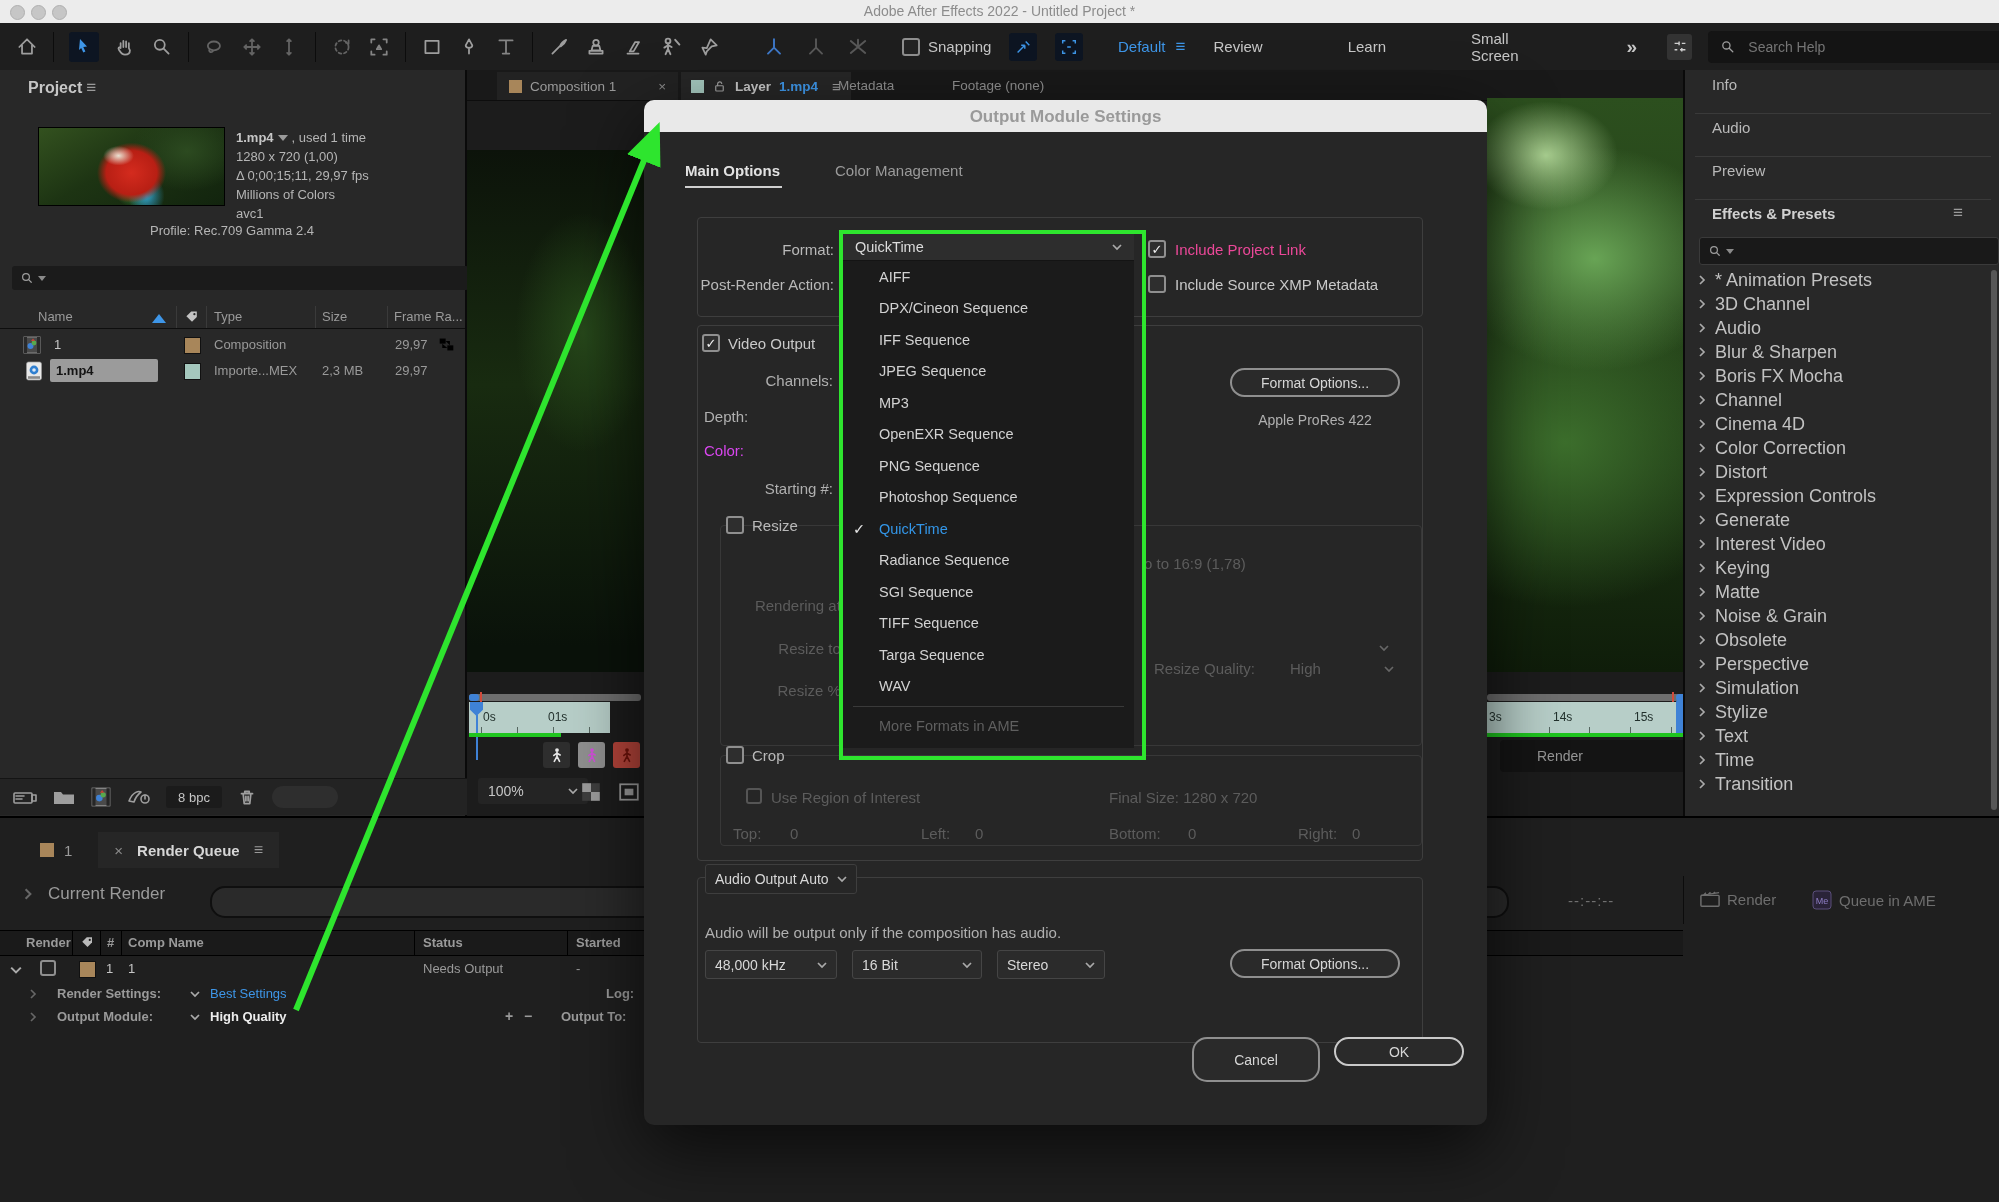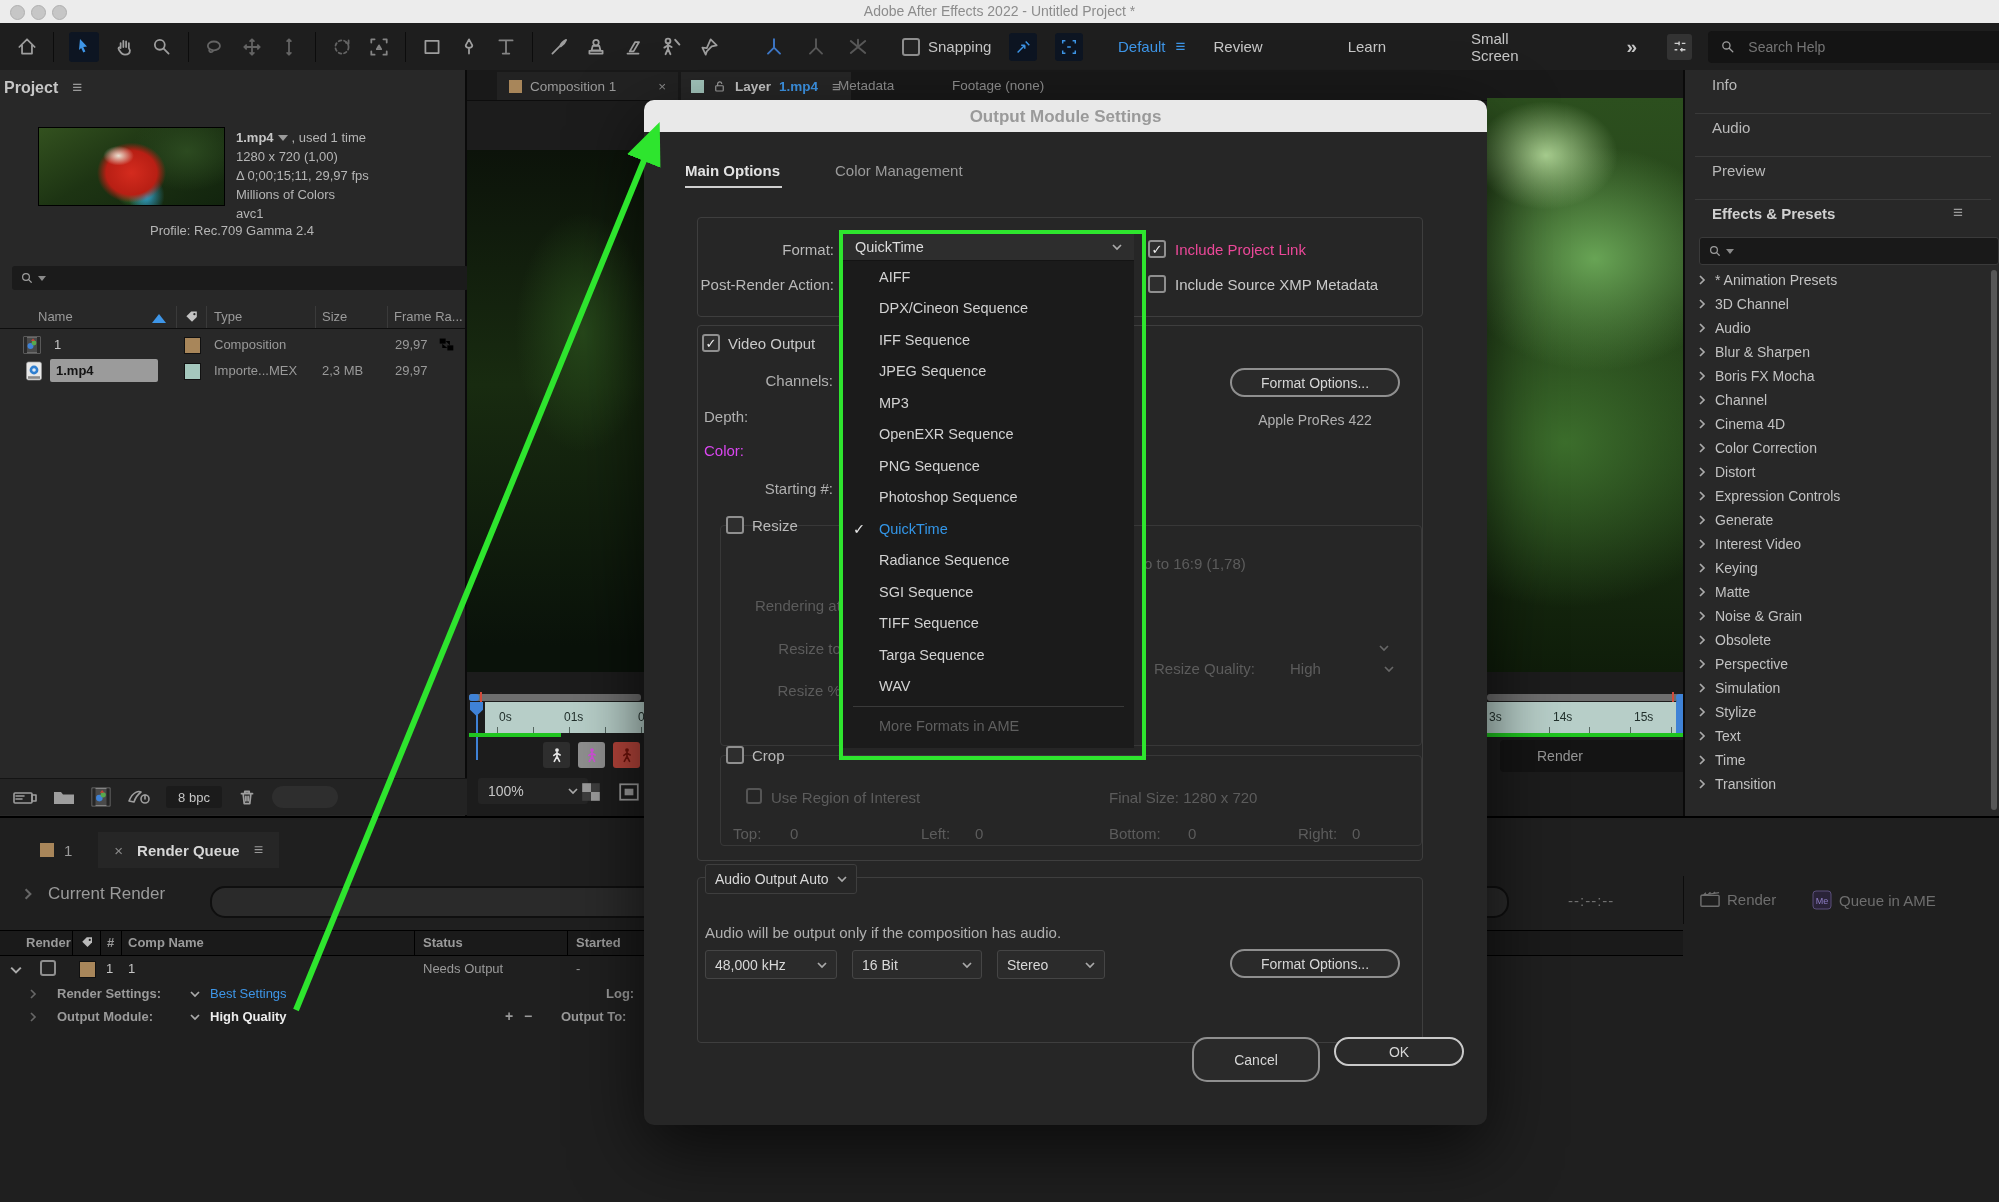--- a/index.html
+++ b/index.html
@@ -30,21 +30,21 @@
   .chev path{fill:none;stroke:#aaa;stroke-width:1.7}
   .chev.r{transform:rotate(-90deg)}
   .chev.dim path{stroke:#666}
   .ic{flex:none}
   .ic path,.ic circle,.ic rect,.ic line,.ic ellipse{fill:none;stroke:#9e9e9e;stroke-width:1.6;stroke-linecap:round;stroke-linejoin:round}
   .tabtxt{font-size:13.5px}
   .ruler{background:#b7cec8;color:#22302c;font-size:12px;overflow:hidden}
   .tick{position:absolute;bottom:0;width:1px;height:6px;background:#54655f}
   .chip{width:27px;height:26px;border-radius:3px;display:flex;align-items:center;justify-content:center}
   .ddi{height:31.5px;display:flex;align-items:center;padding-left:36px;color:#d2d2d2;font-size:14.5px;position:relative}
-  .cat{height:24px;display:flex;align-items:center;gap:8px;padding-left:12px;color:#c2c2c2;font-size:14px}
+  .cat{height:24px;display:flex;align-items:center;gap:8px;padding-left:12px;color:#c2c2c2;font-size:18px}
   .pill-ic{display:flex;align-items:center;gap:7px;color:#6e6e6e;font-size:15px}
 </style>
 </head>
 <body>
 
 <div id="app">
 
   <div class="a" style="left:0;top:0;width:1999px;height:23px;background:#ececec;border-bottom:1px solid #c9c9c9">
     <div class="a" style="left:10px;top:5px;width:13px;height:13px;border-radius:50%;background:#c6c6c6;border:1px solid #b0b0b0"></div>
     <div class="a" style="left:31px;top:5px;width:13px;height:13px;border-radius:50%;background:#c6c6c6;border:1px solid #b0b0b0"></div>
@@ -162,21 +162,21 @@
         <svg class="ic" width="16" height="16" viewBox="0 0 20 20">
             <circle cx="8" cy="8" r="4.5"></circle>
             <path d="M11.5 11.5 L16 16"></path>
           </svg>
         <input style="background: transparent; border: none; outline: none; color: rgb(189, 189, 189); font-size: 14px; width: 240px; font-family: inherit;" placeholder="Search Help">
       </div>
     </div>
   </div>
 
   <div class="a" style="left:0;top:70px;width:465px;height:746px;background:#282828;border-right:2px solid #0a0a0a">
-    <div class="a row" style="left:4px;top:8px;gap:14px">
+    <div class="a row" style="left:28px;top:8px;gap:4px">
       <span class="c-lt s16 b">Project</span>
       <span style="font-size:17px">≡</span>
     </div>
 
     <div class="a" style="left:38px;top:57px;width:185px;height:77px;border:1px solid #000;
          background:
            radial-gradient(22px 14px at 43% 36%, #e9e2d2 0%, transparent 70%),
            radial-gradient(46px 40px at 50% 58%, #d42b1e 0%, #b81f14 55%, transparent 75%),
            radial-gradient(26px 30px at 58% 88%, #2f9ec9 0%, transparent 70%),
            radial-gradient(30px 26px at 52% 80%, #3f9a3f 0%, transparent 70%),
@@ -315,21 +315,21 @@
     <div class="a" style="left:1020px;top:28px;width:196px;height:574px;
          background:radial-gradient(120px 90px at 30% 10%, #a9cf90 0%, transparent 60%),
                     radial-gradient(200px 160px at 55% 28%, #68a455 0%, transparent 70%),
                     radial-gradient(260px 220px at 40% 60%, #3c6e2c 0%, transparent 75%),
                     linear-gradient(180deg, #2c4f1e 0%, #234018 42%, #0f1d0a 100%);"></div>
 
     <div class="a" style="left:2px;top:624px;width:172px;height:7px;background:#6e6e6e;border-radius:3px">
       <div class="a" style="left:0;top:0;width:10px;height:7px;background:#3f82d6;border-radius:3px"></div>
       <div class="a" style="left:11px;top:-2px;width:2px;height:11px;background:#d24a3a"></div>
     </div>
-    <div class="a ruler" style="left:18px;top:632px;width:172px;height:31px">
+    <div class="a ruler" style="left:2px;top:632px;width:141px;height:31px">
       <span class="a" style="left:14px;top:8px">0s</span>
       <span class="a" style="left:79px;top:8px">01s</span>
       <span class="a" style="left:153px;top:8px">02</span>
       <div class="tick" style="left:12px"></div>
         <div class="tick" style="left:48px"></div>
       <div class="tick" style="left:84px"></div>
         <div class="tick" style="left:120px"></div>
         <div class="tick" style="left:156px"></div>
     </div>
     <div class="a" style="left:3px;top:632px;width:13px;height:14px;background:#3f82d6;clip-path:polygon(0 0,100% 0,100% 55%,50% 100%,0 55%)"></div>

